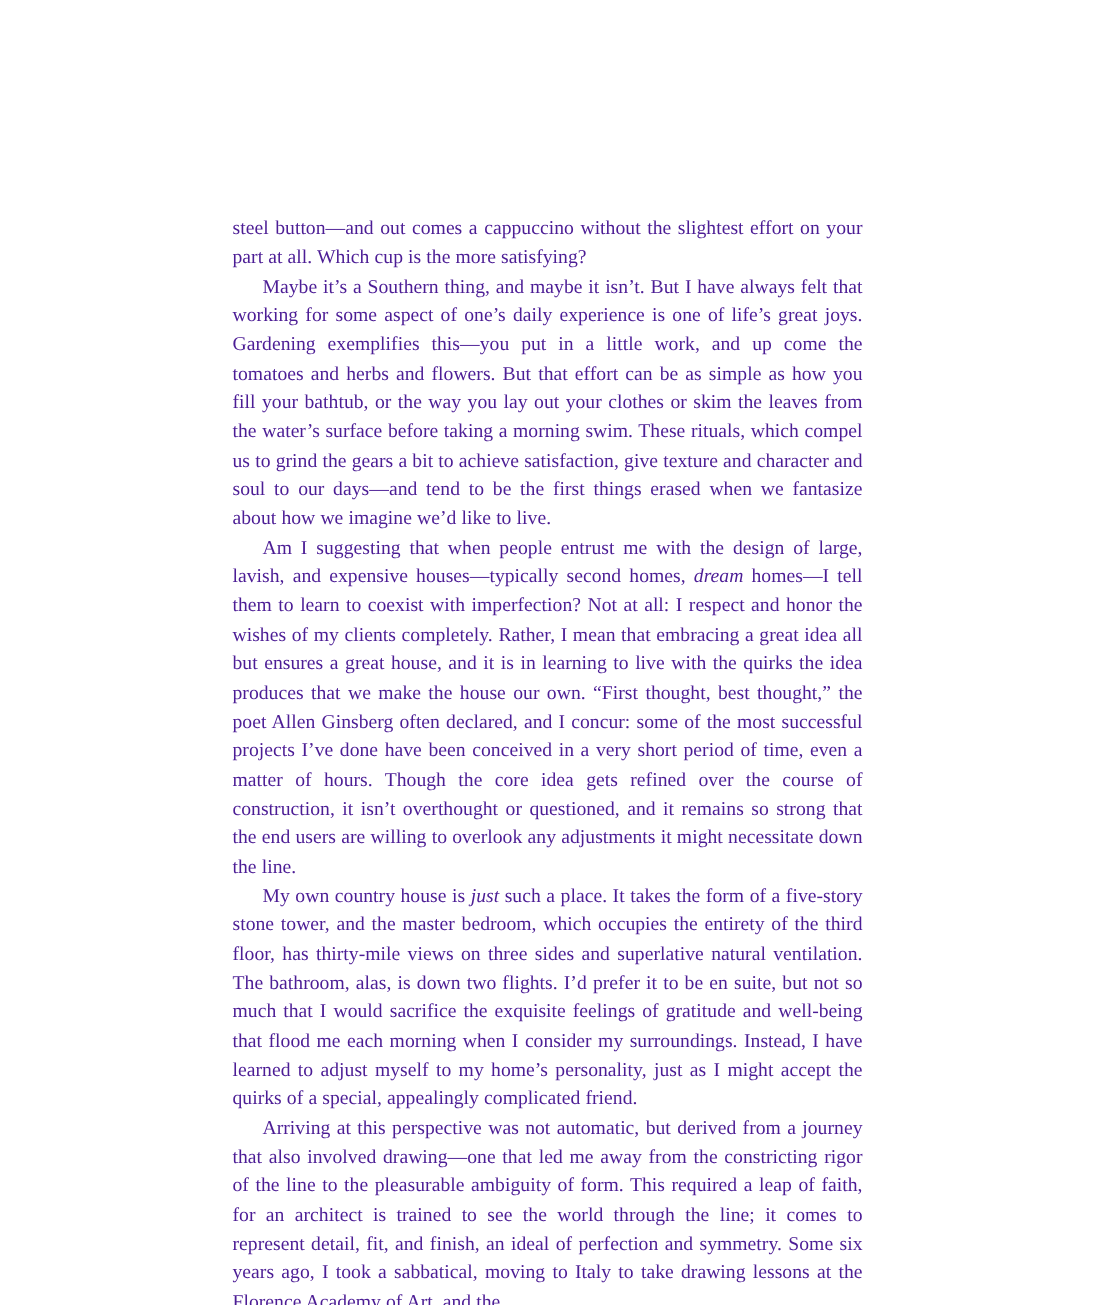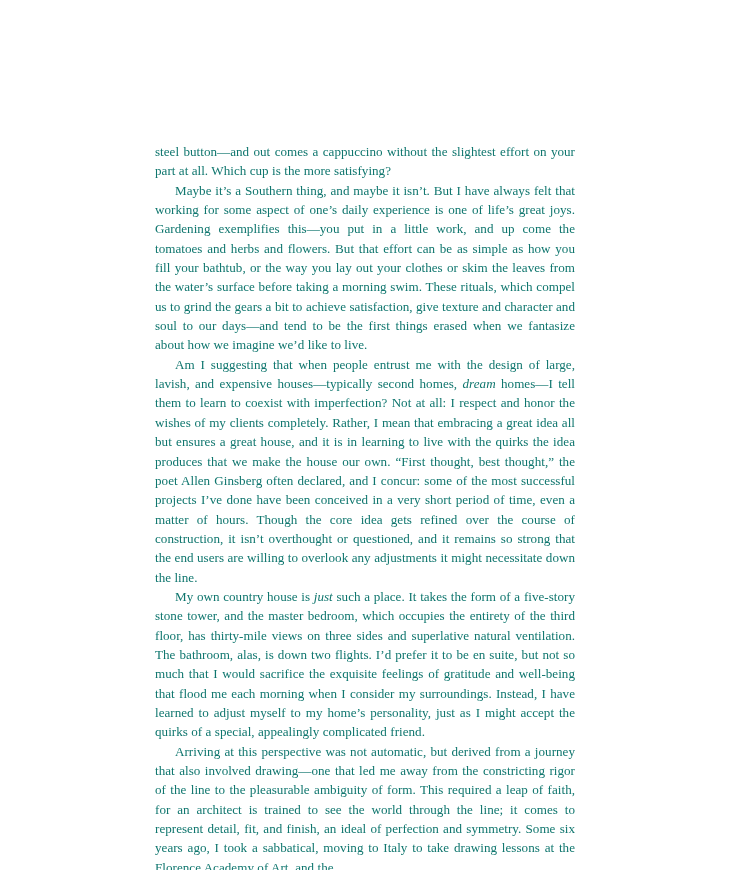--- a/index.html
+++ b/index.html
@@ -18,21 +18,21 @@
   .text-block {
     position: absolute;
     left: 155px;
     top: 142px;
     width: 420px;
   }
   .para {
     margin: 0;
     font-size: 13.1px;
     line-height: 19.35px;
-    color: #0f766e;
+    color: #4c1d95;
     text-align: justify;
     text-justify: inter-word;
     text-indent: 20px;
     word-spacing: 0.1px;
     letter-spacing: 0.02px;
     -webkit-font-smoothing: antialiased;
   }
   .para.no-indent {
     text-indent: 0;
   }

